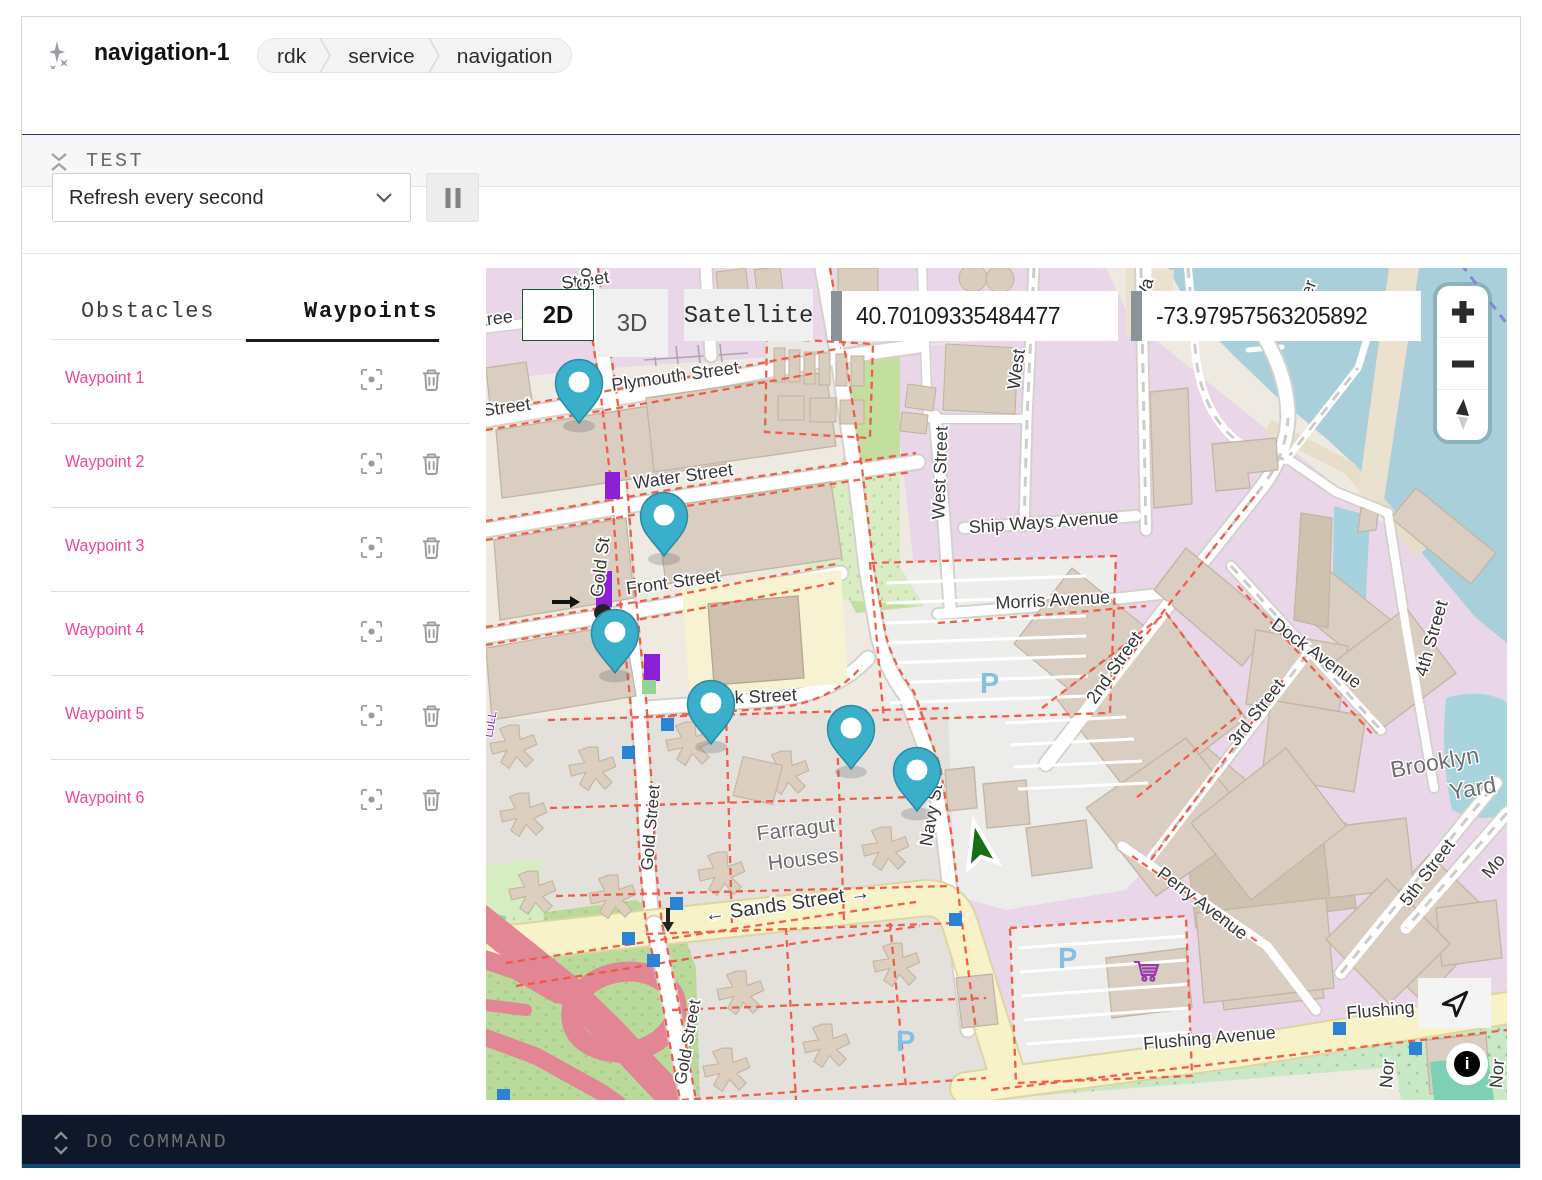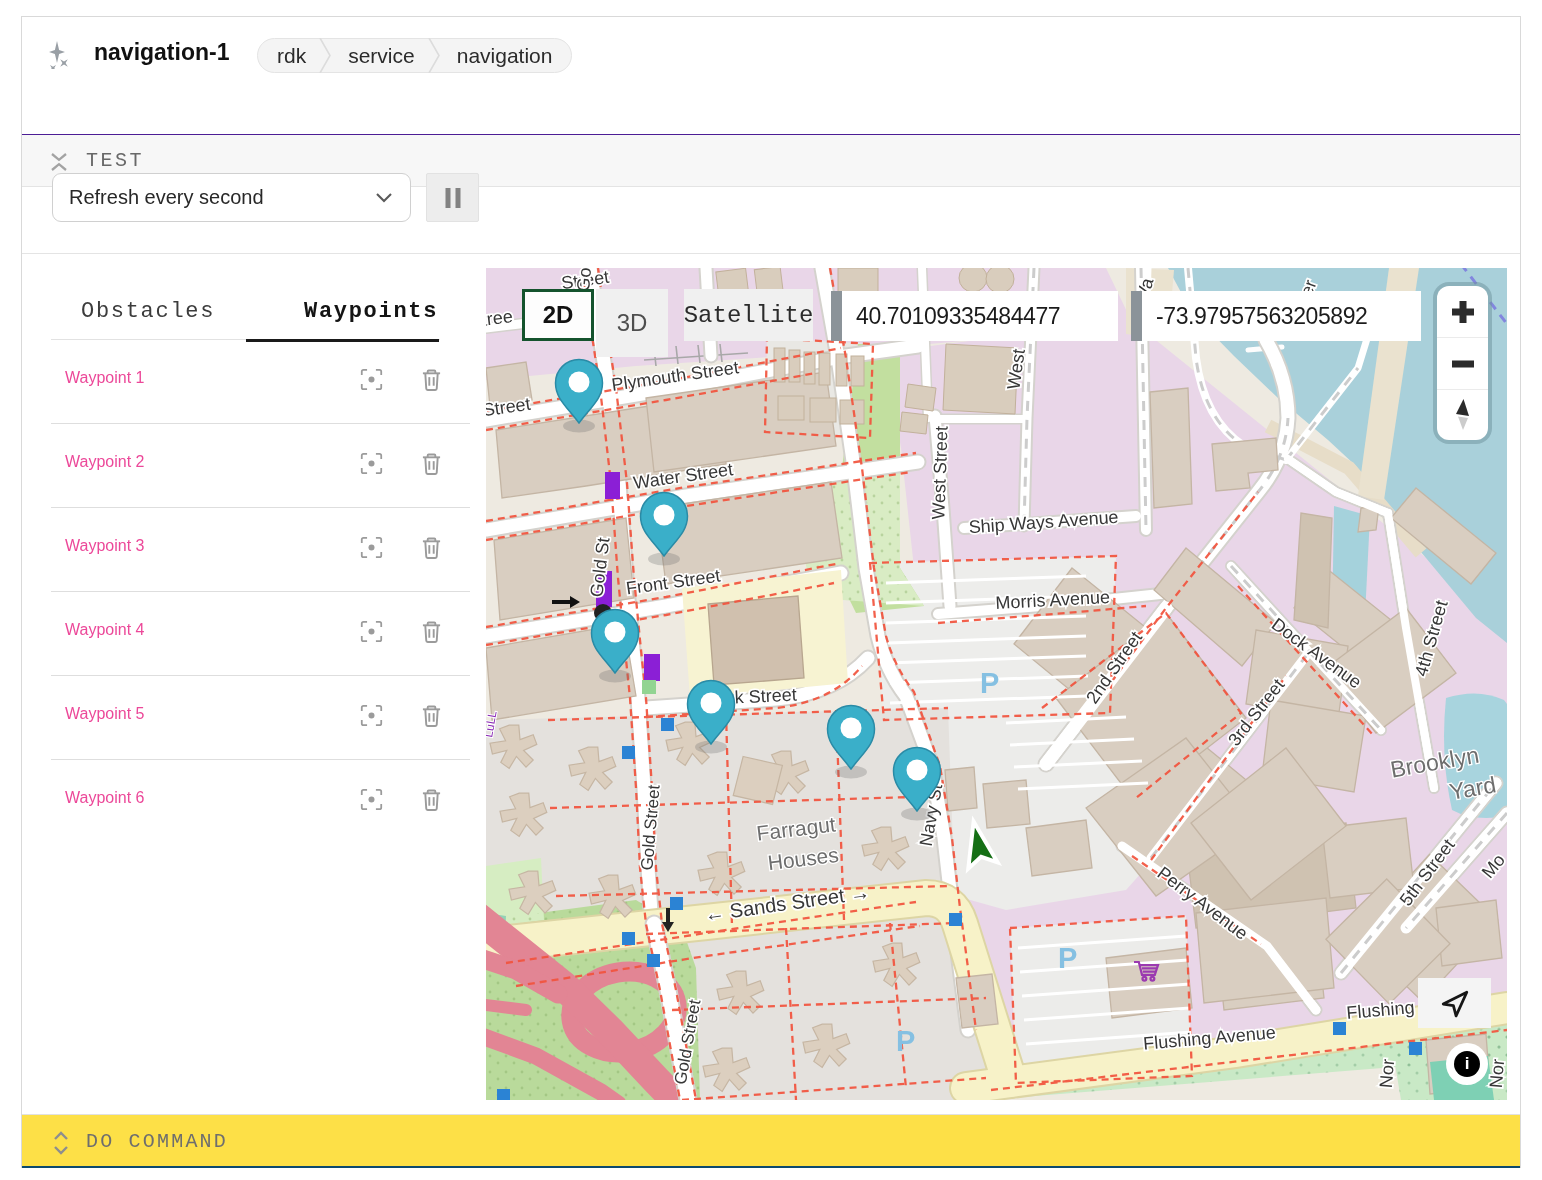--- a/index.html
+++ b/index.html
@@ -5,40 +5,40 @@
   * { margin:0; padding:0; box-sizing:border-box; }
   html,body { width:1542px; height:1180px; background:#fff; font-family:"Liberation Sans", sans-serif; overflow:hidden; }
   .card { position:absolute; left:21px; top:16px; width:1500px; height:1152px; background:#fff; border:1px solid #d9d9d9; }
   .hdr { position:absolute; left:0; top:0; width:100%; height:72px; background:#fff; }
   .spark { position:absolute; left:25px; top:24px; width:28px; height:28px; }
   .title { position:absolute; left:72px; top:22px; font-size:23px; font-weight:bold; color:#111; }
   .crumb { position:absolute; left:235px; top:21px; height:35px; border:1px solid #e4e4e4; background:#f4f4f4; border-radius:18px; display:flex; align-items:center; padding:4px 19px; font-size:21px; color:#2b2b2b; }
   .crumb .sep { margin:0 13px; display:flex; }
   .testbar { position:absolute; left:0; top:72px; width:100%; height:53px; background:#f7f7f7; border-top:1px solid #4c1d95; border-bottom:1px solid #e4e4e4;margin-top:45px; }
   .testbar .txt { position:absolute; left:64px; top:14px; font-family:"Liberation Mono", monospace; font-size:20px; letter-spacing:2.5px; color:#686868; }
-  .refresh { position:absolute; left:30px; top:156px; width:359px; height:49px; border:1px solid #d0d0d0; border-radius:9px; background:#fff; }
+  .refresh { position:absolute; left:30px; top:156px; width:359px; height:49px; border:1px solid #d0d0d0; border-radius:2px; background:#fff; }
   .refresh .txt { position:absolute; left:16px; top:12px; font-size:20px; color:#282828; }
   .pause { position:absolute; left:404px; top:156px; width:53px; height:49px; background:#ededed; border:1px solid #e2e2e2; border-radius:2px; }
   .divide { position:absolute; left:0; top:236px; width:100%; height:1px; background:#e4e4e4; }
   .tabs { position:absolute; left:29px; top:262px; width:389px; height:61px; border-bottom:1px solid #e2e2e2; }
   .tab1 { position:absolute; left:30px; top:20px; font-family:"Liberation Mono", monospace; font-size:22px; letter-spacing:1.7px; color:#3c3c3c; }
   .tab2 { position:absolute; left:223px; top:20px; font-family:"Liberation Mono", monospace; font-size:22px; font-weight:bold; letter-spacing:1.7px; color:#141414;margin-left:30px; }
   .tabline { position:absolute; left:195px; top:60px; width:193px; height:2.5px; background:#1a1a1a; }
   .rows { position:absolute; left:29px; top:323px; width:419px; }
   .row { position:relative; height:84px; border-bottom:1px solid #dedede; }
   .row:last-child { border-bottom:none; }
   .row .nm { position:absolute; left:14px; top:29px; font-size:16px; color:#ec4899; }
   .row .ic1 { position:absolute; left:309px; top:28px; }
   .row .ic2 { position:absolute; left:370px; top:28px; }
   .map { position:absolute; left:464px; top:251px; width:1021px; height:832px; background:#ede9df; overflow:hidden; }
-  .dobar { position:absolute; left:0; top:1097px; width:100%; height:54px; background:#fde047; border-top:1px solid #e1e1e1; border-bottom:2px solid #0c4a6e; }
+  .dobar { position:absolute; left:0; top:1097px; width:100%; height:54px; background:#0f172a; border-top:1px solid #e1e1e1; border-bottom:4px solid #0c4a6e; }
   .dobar .txt { position:absolute; left:64px; top:15px; font-family:"Liberation Mono", monospace; font-size:20px; letter-spacing:2.2px; color:#6e6e6e; }
   
   .mbtn { position:absolute; display:flex; align-items:center; justify-content:center; font-size:24px; }
-  .b2d { left:36px; top:21px; width:72px; height:52px; background:#fdfdfd; border:3px solid #14532d; font-weight:bold; color:#111; }
+  .b2d { left:36px; top:21px; width:72px; height:52px; background:#fdfdfd; border:1px solid #14532d; font-weight:bold; color:#111; }
   .b3d { left:110px; top:21px; width:72px; height:68px; background:#f0f0f0; color:#4e4e4e; }
   .bsat { left:198px; top:21px; width:129px; height:52px; background:#f0f0f0; color:#2b2b2b;font-family:Liberation Mono, monospace; }
   .coord { position:absolute; top:23px; height:50px; background:#fff; display:flex; align-items:center; }
   .coord .bar { width:11px; height:50px; background:#8b9399; margin:0 14px 0 0; flex:none; }
   .coord .v { font-size:23px; color:#1b1b1b; letter-spacing:-0.4px; }
   .zoomp { position:absolute; left:951px; top:18px; width:51px; height:154px; background:#fff; border-radius:12px; box-shadow:0 0 0 4px rgba(110,145,155,.5); }
   .zoomp .zi { height:52px; display:flex; align-items:center; justify-content:center; border-bottom:1px solid #ebebeb; }
   .zoomp .zi:last-child { border-bottom:none; height:50px; }
   .sendb { position:absolute; left:932px; top:710px; width:73px; height:50px; background:#f4f4f4; display:flex; align-items:center; justify-content:center; }
   .infob { font-family:"Liberation Sans", sans-serif; position:absolute; left:968px; top:783px; width:26px; height:26px; border-radius:50%; background:#000; color:#fff; display:flex; align-items:center; justify-content:center; font-weight:bold; font-size:17px; box-shadow:0 0 0 8px #fff; }

